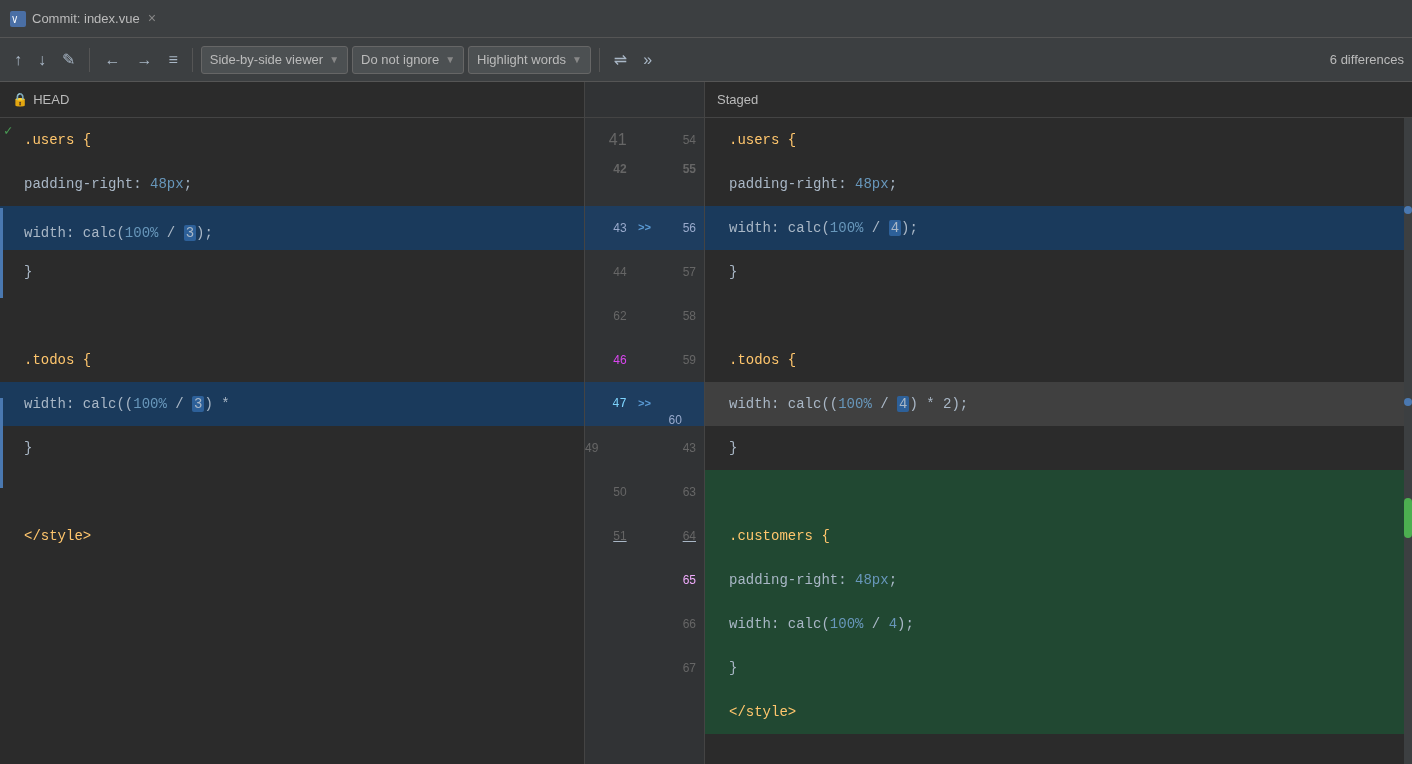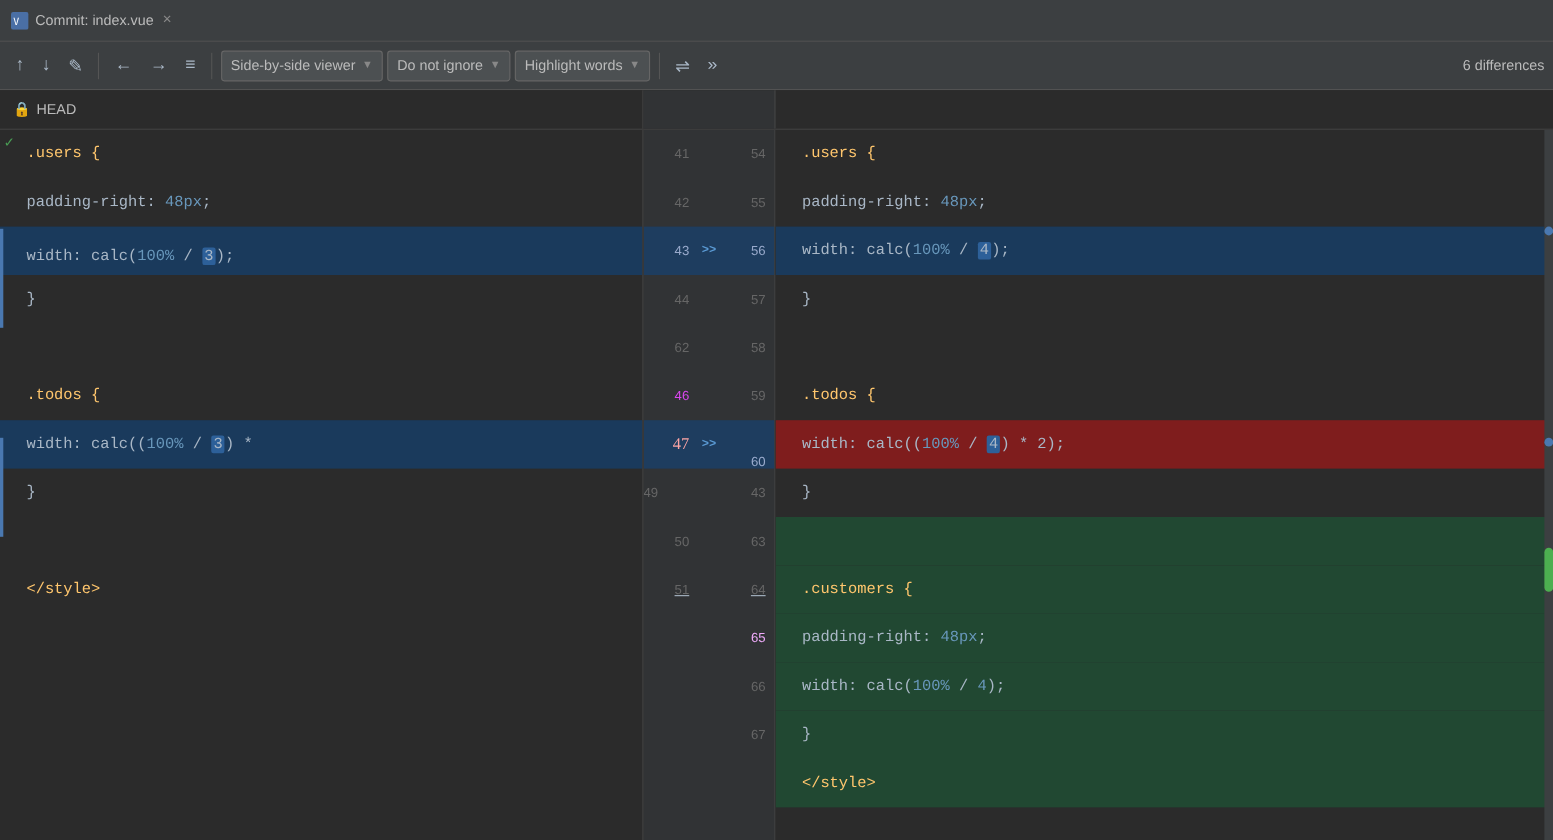--- a/index.html
+++ b/index.html
@@ -124,20 +124,23 @@
 </div>
 
 <div class="diff-container">
 
   <div style="display:flex;height:36px;background:#2b2b2b;border-bottom:1px solid #444;">
     <div style="width:585px;display:flex;align-items:center;padding-left:12px;font-family:sans-serif;font-size:13px;color:#bbb;border-right:1px solid #444;">
       <span style="margin-right:5px;font-size:13px;">🔒</span>
       <span>HEAD</span>
     </div>
     <div style="width:120px;background:#313335;border-right:1px solid #444;"></div>
+    <div style="flex:1;display:flex;align-items:center;padding-left:12px;font-family:sans-serif;font-size:13px;color:#bbb;">
+      <span>Staged</span>
+    </div>
   </div>
 
   <div style="display:flex;flex:1;overflow:hidden;">
 
     <div style="width:585px;min-width:585px;background:#2b2b2b;overflow:hidden;border-right:1px solid #444;position:relative;">
 
       <div style="position:absolute;top:4px;left:4px;color:#499c54;font-size:14px;">✓</div>
 
       <div style="position:absolute;left:0;top:90px;width:3px;height:90px;background:#4a78b0;"></div>
 
@@ -178,26 +181,26 @@
       <div style="height:44px;display:flex;align-items:center;padding:0 8px 0 24px;font-size:14px;">
         <span style="color:#ffc66d;">&lt;/style&gt;</span>
       </div>
 
       <div style="height:44px;display:flex;align-items:center;padding:0 8px 0 24px;font-size:14px;"></div>
     </div>
 
     <div style="width:120px;min-width:120px;background:#313335;border-right:1px solid #444;overflow:hidden;">
 
       <div style="height:44px;display:flex;align-items:center;">
-        <span style="width:50px;text-align:right;padding-right:8px;font-size:12px;color:#666;font-family:sans-serif;">41</span>
+        <span style="width:50px;text-align:right;padding-right:8px;font-size:16px;color:#666;font-family:sans-serif;">41</span>
         <span style="width:20px;text-align:center;font-size:11px;color:#5b9bd5;"></span>
         <span style="width:50px;text-align:right;padding-right:8px;font-size:12px;color:#666;font-family:sans-serif;">54</span>
       </div>
 
-      <div style="height:44px;display:flex;align-items:center;">
+      <div style="height:44px;display:flex;align-items:flex-start;font-weight:bold;">
         <span style="width:50px;text-align:right;padding-right:8px;font-size:12px;color:#666;font-family:sans-serif;">42</span>
         <span style="width:20px;"></span>
         <span style="width:50px;text-align:right;padding-right:8px;font-size:12px;color:#666;font-family:sans-serif;">55</span>
       </div>
 
       <div style="height:44px;display:flex;align-items:center;background:#1e3d5f;">
         <span style="width:50px;text-align:right;padding-right:8px;font-size:12px;color:#9ac;font-family:sans-serif;">43</span>
         <span style="width:20px;text-align:center;font-size:11px;color:#5b9bd5;font-weight:bold;">&gt;&gt;</span>
         <span style="width:50px;text-align:right;padding-right:8px;font-size:12px;color:#9ac;font-family:sans-serif;">56</span>
       </div>
@@ -214,23 +217,23 @@
         <span style="width:50px;text-align:right;padding-right:8px;font-size:12px;color:#666;font-family:sans-serif;">58</span>
       </div>
 
       <div style="height:44px;display:flex;align-items:center;">
         <span style="width:50px;text-align:right;padding-right:8px;font-size:12px;color:#d946ef;font-family:sans-serif;">46</span>
         <span style="width:20px;"></span>
         <span style="width:50px;text-align:right;padding-right:8px;font-size:12px;color:#666;font-family:sans-serif;">59</span>
       </div>
 
       <div style="height:44px;display:flex;align-items:center;background:#1e3d5f;">
-        <span style="width:50px;text-align:right;padding-right:8px;font-size:15px;color:#fca5a5;font-family:Liberation Serif, serif;">47</span>
+        <span style="width:50px;text-align:right;padding-right:8px;font-size:12px;color:#7dd3fc;font-family:Liberation Mono, monospace;">47</span>
         <span style="width:20px;text-align:center;font-size:11px;color:#5b9bd5;font-weight:bold;">&gt;&gt;</span>
-        <span style="width:50px;text-align:right;padding-right:8px;font-size:12px;color:#9ac;font-family:sans-serif;margin-top:32px;">60</span>
+        <span style="width:50px;text-align:center;padding-right:8px;font-size:12px;color:#9ac;font-family:sans-serif;margin-top:32px;">60</span>
       </div>
 
 
       <div style="height:44px;display:flex;align-items:center;">
         <span style="width:50px;text-align:left;padding-right:8px;font-size:12px;color:#666;font-family:sans-serif;">49</span>
         <span style="width:20px;"></span>
         <span style="width:50px;text-align:right;padding-right:8px;font-size:12px;color:#666;font-family:sans-serif;">43</span>
       </div>
 
       <div style="height:44px;display:flex;align-items:center;">
@@ -287,21 +290,21 @@
       <div style="height:44px;display:flex;align-items:center;padding:0 8px 0 24px;font-size:14px;">
         <span style="color:#a9b7c6;">}</span>
       </div>
 
       <div style="height:44px;display:flex;align-items:center;padding:0 8px 0 24px;font-size:14px;"></div>
 
       <div style="height:44px;display:flex;align-items:center;padding:0 8px 0 24px;font-size:14px;">
         <span style="color:#ffc66d;">.todos {</span>
       </div>
 
-      <div style="height:44px;display:flex;align-items:center;padding:0 8px 0 24px;font-size:14px;background:#7f1d1d;">
+      <div style="height:44px;display:flex;align-items:center;padding:0 8px 0 24px;font-size:14px;background:#404040;">
         <span style="color:#a9b7c6;">    width: calc((<span style="color:#6897bb;">100%</span> / <span style="background:#2d6099;padding:0 2px;border-radius:2px;color:#a9b7c6;">4</span>) * 2);</span>
       </div>
 
       <div style="height:44px;display:flex;align-items:center;padding:0 8px 0 24px;font-size:14px;">
         <span style="color:#a9b7c6;">}</span>
       </div>
 
       <div style="height:44px;display:flex;align-items:center;padding:0 8px 0 24px;font-size:14px;background:#214832;"></div>
 
       <div style="height:44px;display:flex;align-items:center;padding:0 8px 0 24px;font-size:14px;background:#214832;">

